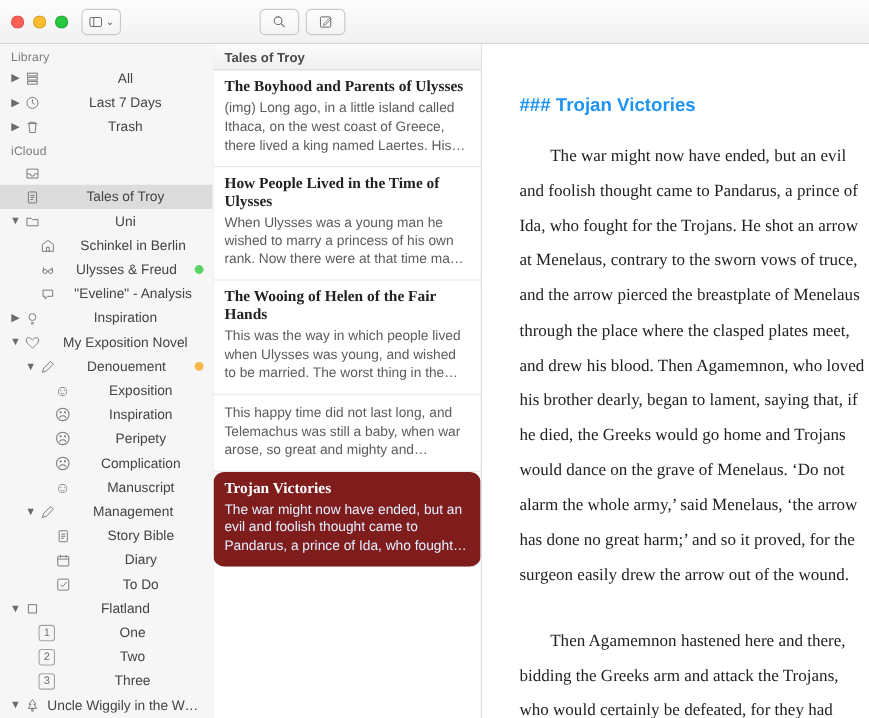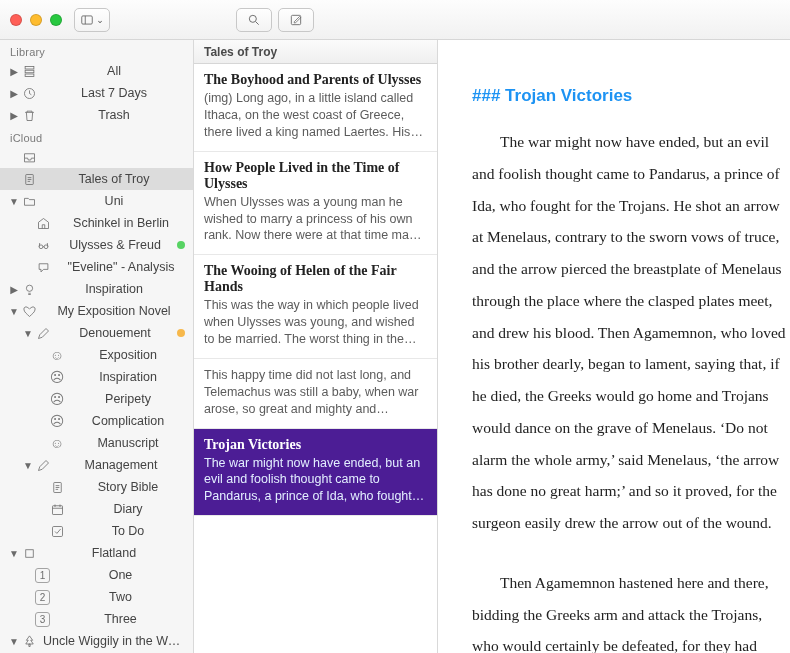--- a/index.html
+++ b/index.html
@@ -104,21 +104,21 @@
     padding: 8px 10px 10px 10px;
     border-bottom: 1px solid #e8e8e8;
     cursor:default;
   }
   .note-title { font-weight:700; font-size:14px; color:#222; margin-bottom:2px;font-family:Liberation Serif, serif; }
   .note-preview {
     font-size:12.5px; color:#5c5c5c; line-height:1.35;
     display:-webkit-box; -webkit-line-clamp:3; -webkit-box-orient:vertical;
     overflow:hidden;
   }
-  .note.selected { background:#4c1d95; }
+  .note.selected { background:#7f1d1d;border-radius:10px; }
   .note.selected .note-title { color:#fff; }
   .note.selected .note-preview { color:#e3efff; }
   
   .editor { flex:1; overflow-y:auto; padding: 46px 0 20px 34px; }
   .editor-title { color:#1d93f3; font-weight:700; font-size:17px; margin-bottom:20px; }
   .editor-body p { font-size:15.5px; color:#222; line-height:2.05; margin-bottom:28px; font-family: Georgia, 'Times New Roman', serif; }
   .editor-body p:first-line { }
   .editor-body p { text-indent: 28px; }
   
   ::-webkit-scrollbar { width:0; height:0; }

